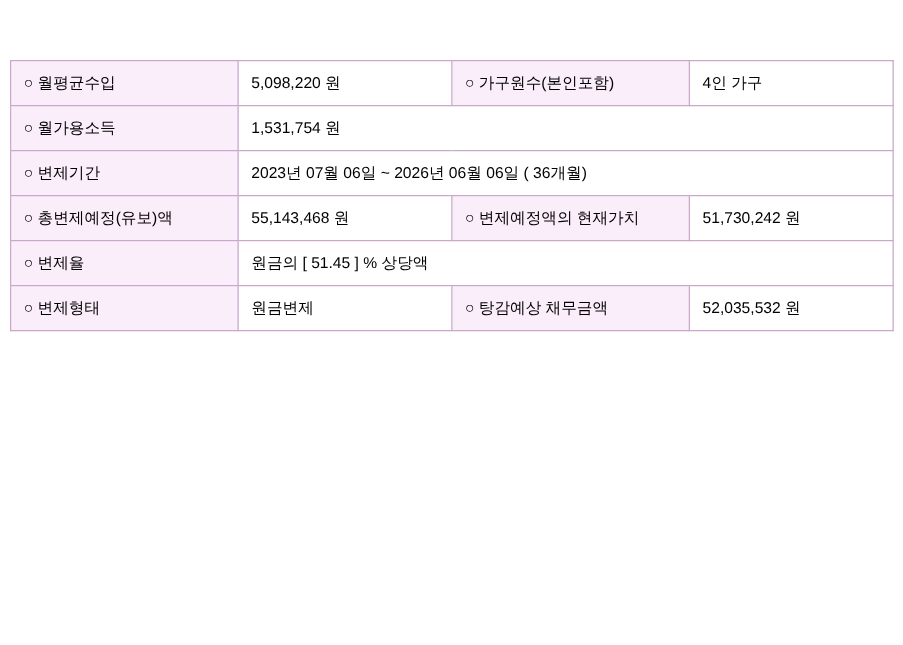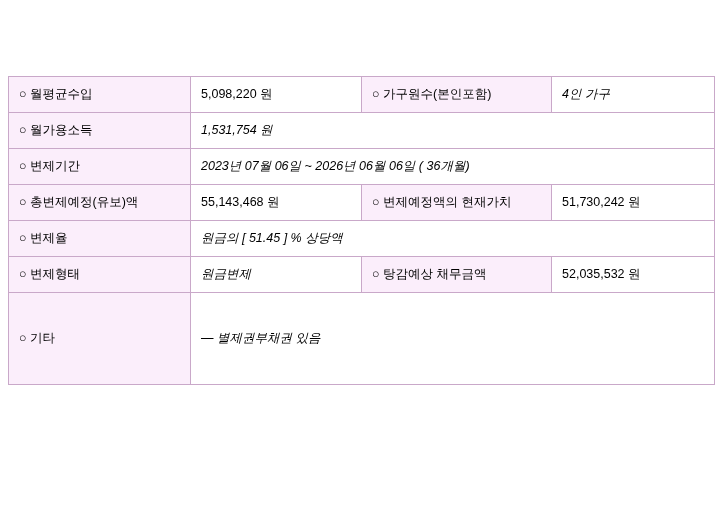--- a/index.html
+++ b/index.html
@@ -12,21 +12,21 @@
     height: 516px;
     font-family: "Liberation Sans", sans-serif;
     color: #000000;
     overflow: hidden;
   }
   .page {
     position: relative;
     width: 722px;
     height: 516px;
     box-sizing: border-box;
-    padding: 76px 8px 0 8px;
+    padding: 48px 8px 0 8px;
   }
   table.repay-table {
     border-collapse: collapse;
     width: 706px;
     table-layout: fixed;
   }
   table.repay-table td {
     border: 1px solid #c9a8c9;
     height: 36px;
     font-size: 12.5px;
@@ -39,21 +39,20 @@
     white-space: nowrap;
   }
   td.value {
     background: #ffffff;
   }
   .num {
     text-align: left;
   }
   .left {
     text-align: left;
-    font-style: italic;
   }
   tr.tall td {
     height: 92px;
     vertical-align: middle;
   }
   .etc-value {
     padding-left: 22px;
   }
 </style>
 </head>
@@ -91,19 +90,15 @@
         <tr>
           <td class="label">○ 변제율</td>
           <td colspan="3" class="value left">원금의 [ 51.45 ] % 상당액</td>
         </tr>
         <tr>
           <td class="label">○ 변제형태</td>
           <td class="value left">원금변제</td>
           <td class="label">○ 탕감예상 채무금액</td>
           <td class="value num">52,035,532 원</td>
         </tr>
-        <tr class="tall">
-          <td class="label">○ 기타</td>
-          <td colspan="3" class="value left etc-value">— 별제권부채권 있음</td>
-        </tr>
       </tbody>
   </table>
 </div>
 
 </body></html>

